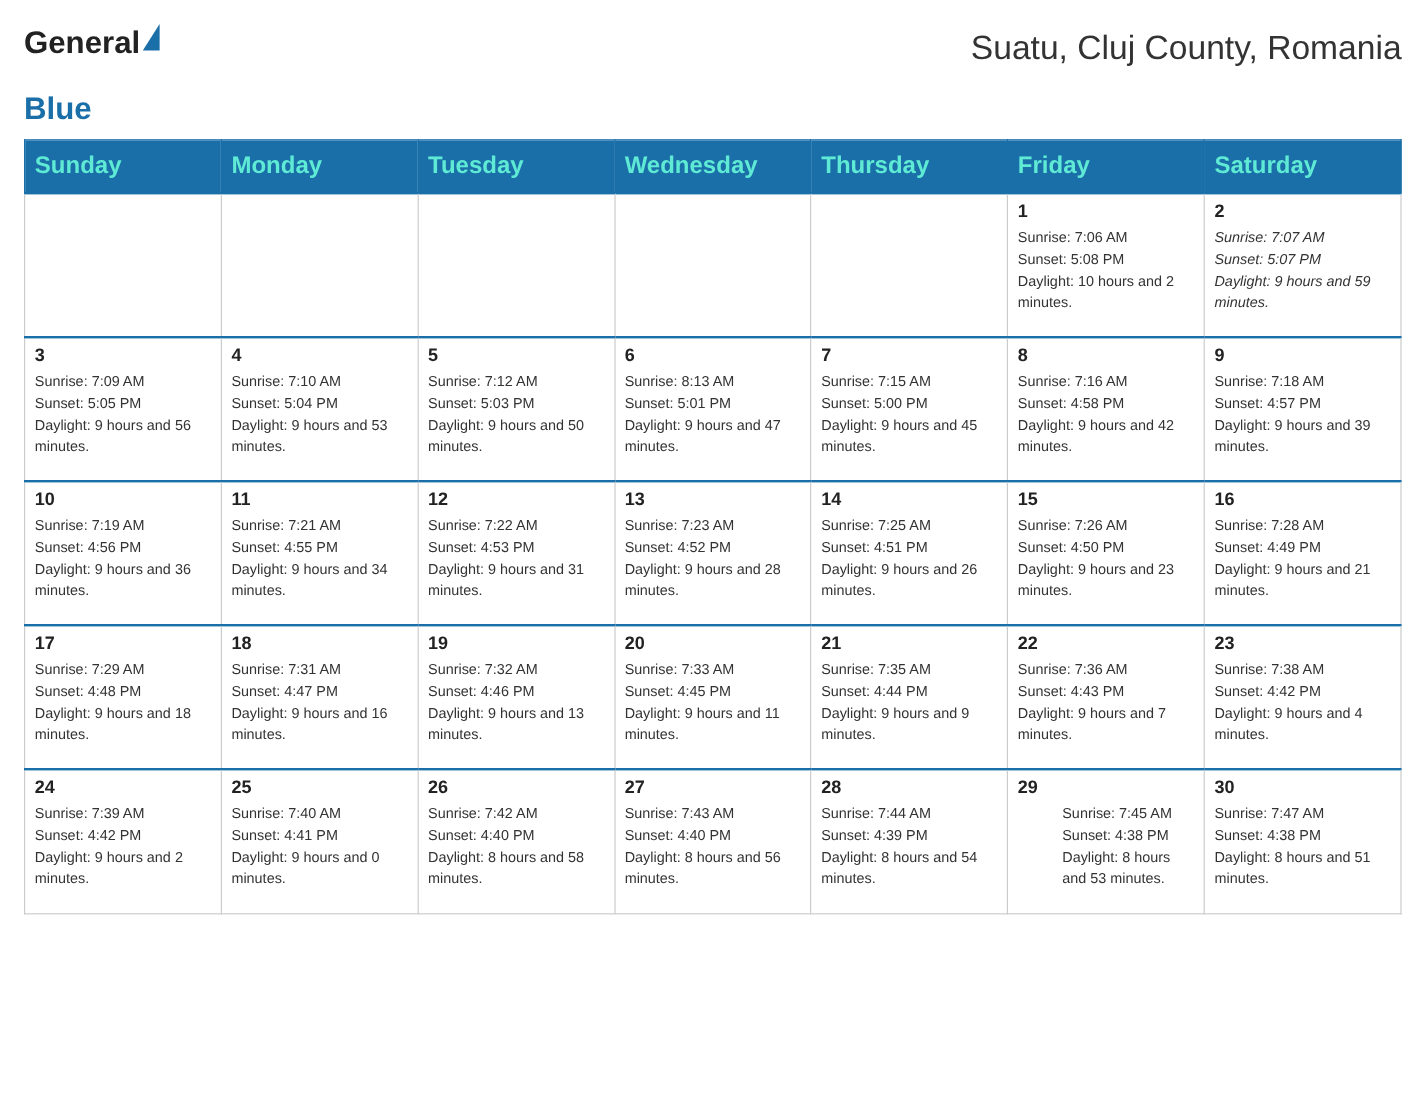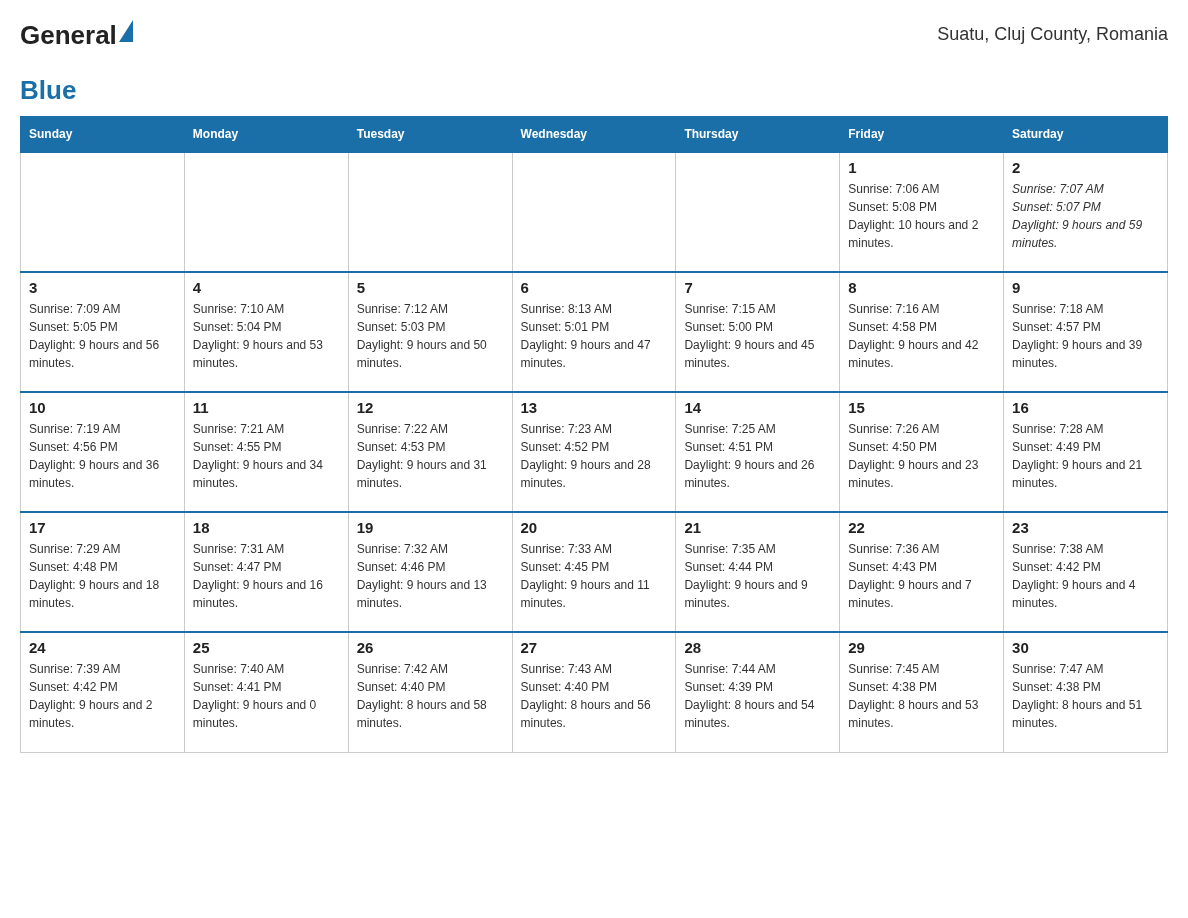--- a/index.html
+++ b/index.html
@@ -47,34 +47,34 @@
     .title-area {
       text-align: right;
     }
     .month-title {
       font-size: 52px;
       font-weight: bold;
       color: #222;
       line-height: 1.1;
     }
     .location {
-      font-size: 18px;
+      font-size: 28px;
       color: #333;
       margin-top: 4px;
     }
     .calendar {
       width: 100%;
       border-collapse: collapse;
       margin-top: 10px;
     }
     .calendar th {
       background-color: #1a6fa8;
-      color: #ffffff;
+      color: #5eead4;
       padding: 10px 8px;
-      font-size: 12px;
+      font-size: 20px;
       font-weight: bold;
       border: 1px solid #1a6fa8;
       text-align: left;
     }
     .calendar td {
       border: 1px solid #ccc;
       vertical-align: top;
       padding: 6px 8px;
       width: 14.28%;
       height: 120px;
@@ -306,21 +306,21 @@
 Daylight: 8 hours and 56 minutes.</div>
         </td>
         <td>
           <div class="day-num">28</div>
           <div class="day-info" style="white-space: pre-line;">Sunrise: 7:44 AM
 Sunset: 4:39 PM
 Daylight: 8 hours and 54 minutes.</div>
         </td>
         <td>
           <div class="day-num">29</div>
-          <div class="day-info" style="white-space: pre-line;">Sunrise: 7:45 AM
+          <div class="day-info" style="white-space: pre-line; margin-left: 37px;">Sunrise: 7:45 AM
 Sunset: 4:38 PM
 Daylight: 8 hours and 53 minutes.</div>
         </td>
         <td>
           <div class="day-num">30</div>
           <div class="day-info" style="white-space: pre-line;">Sunrise: 7:47 AM
 Sunset: 4:38 PM
 Daylight: 8 hours and 51 minutes.</div>
         </td>
       </tr>

